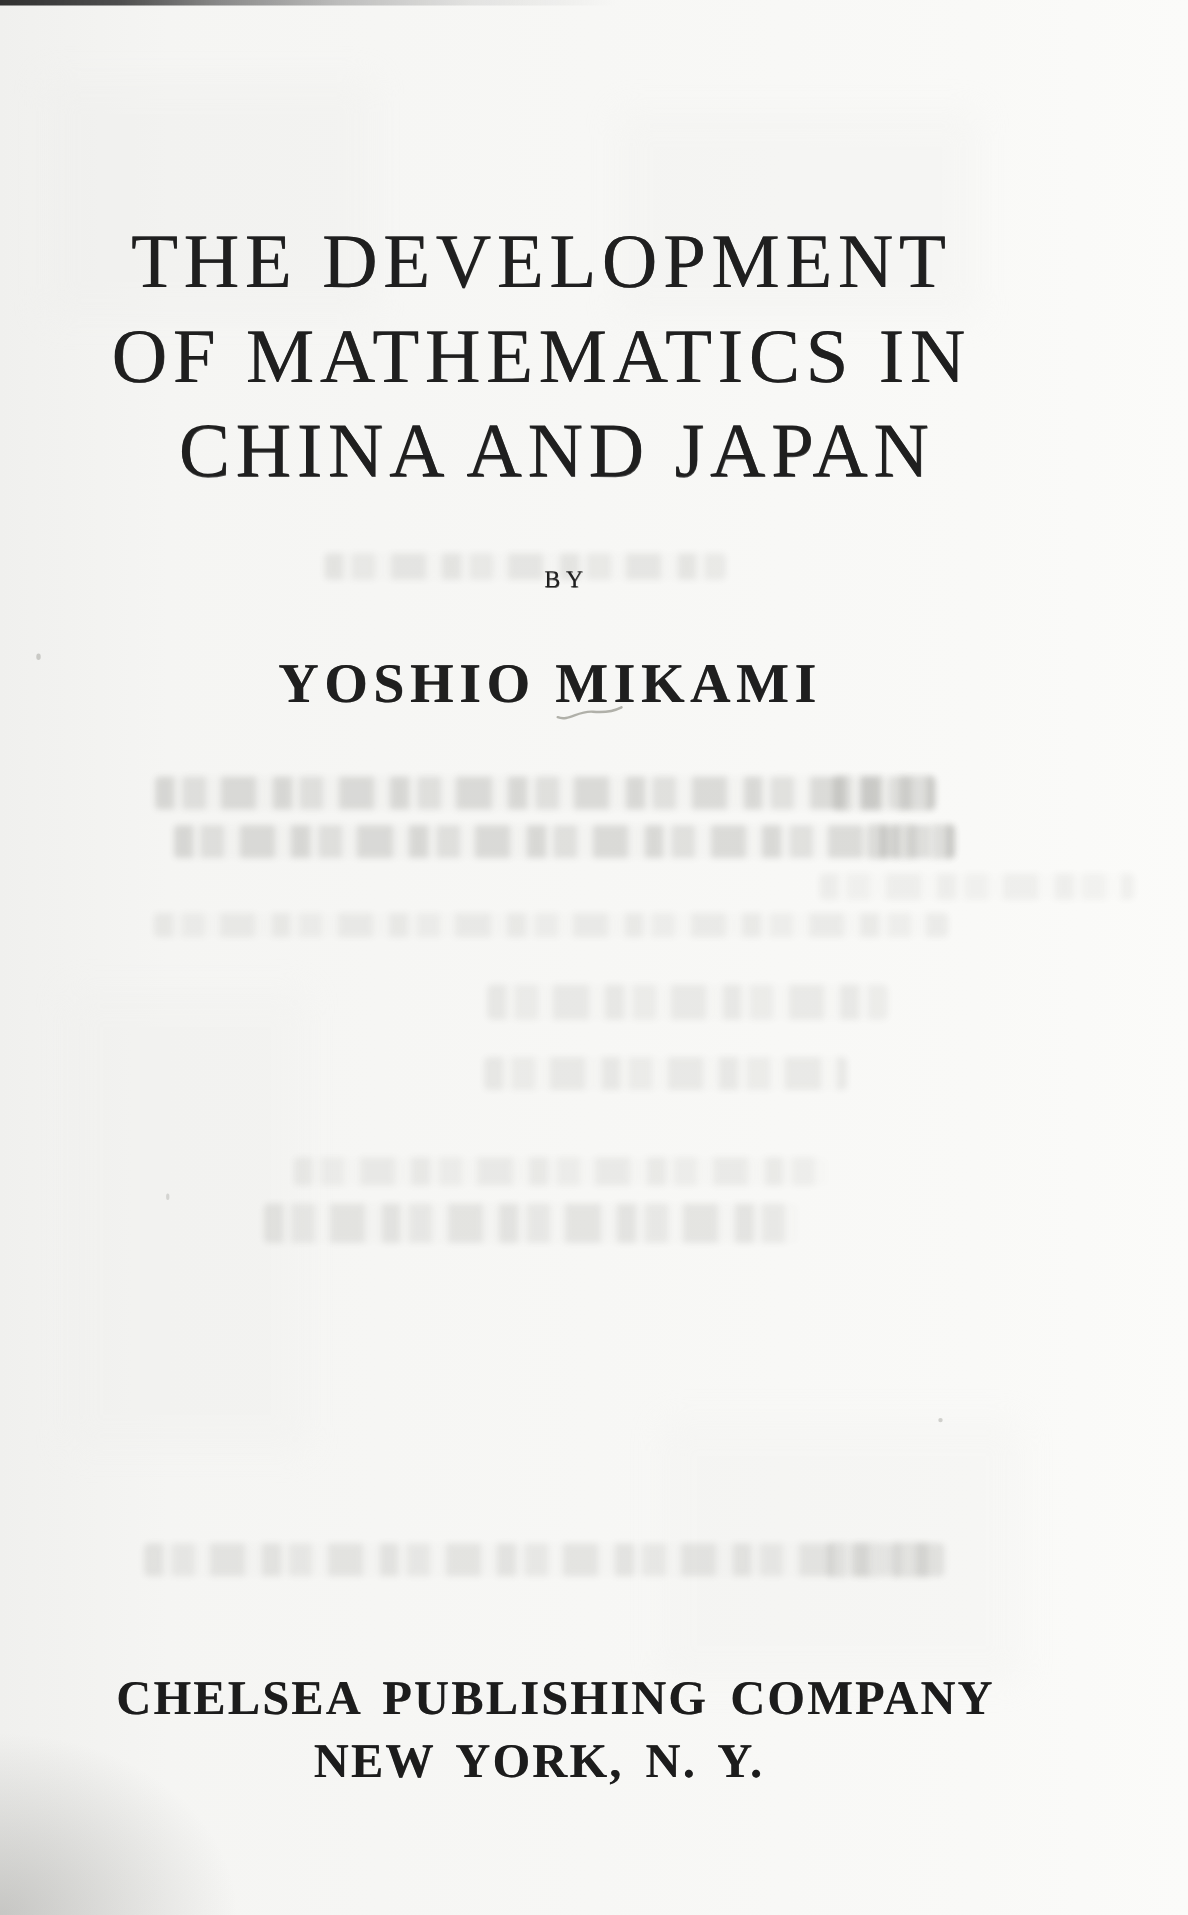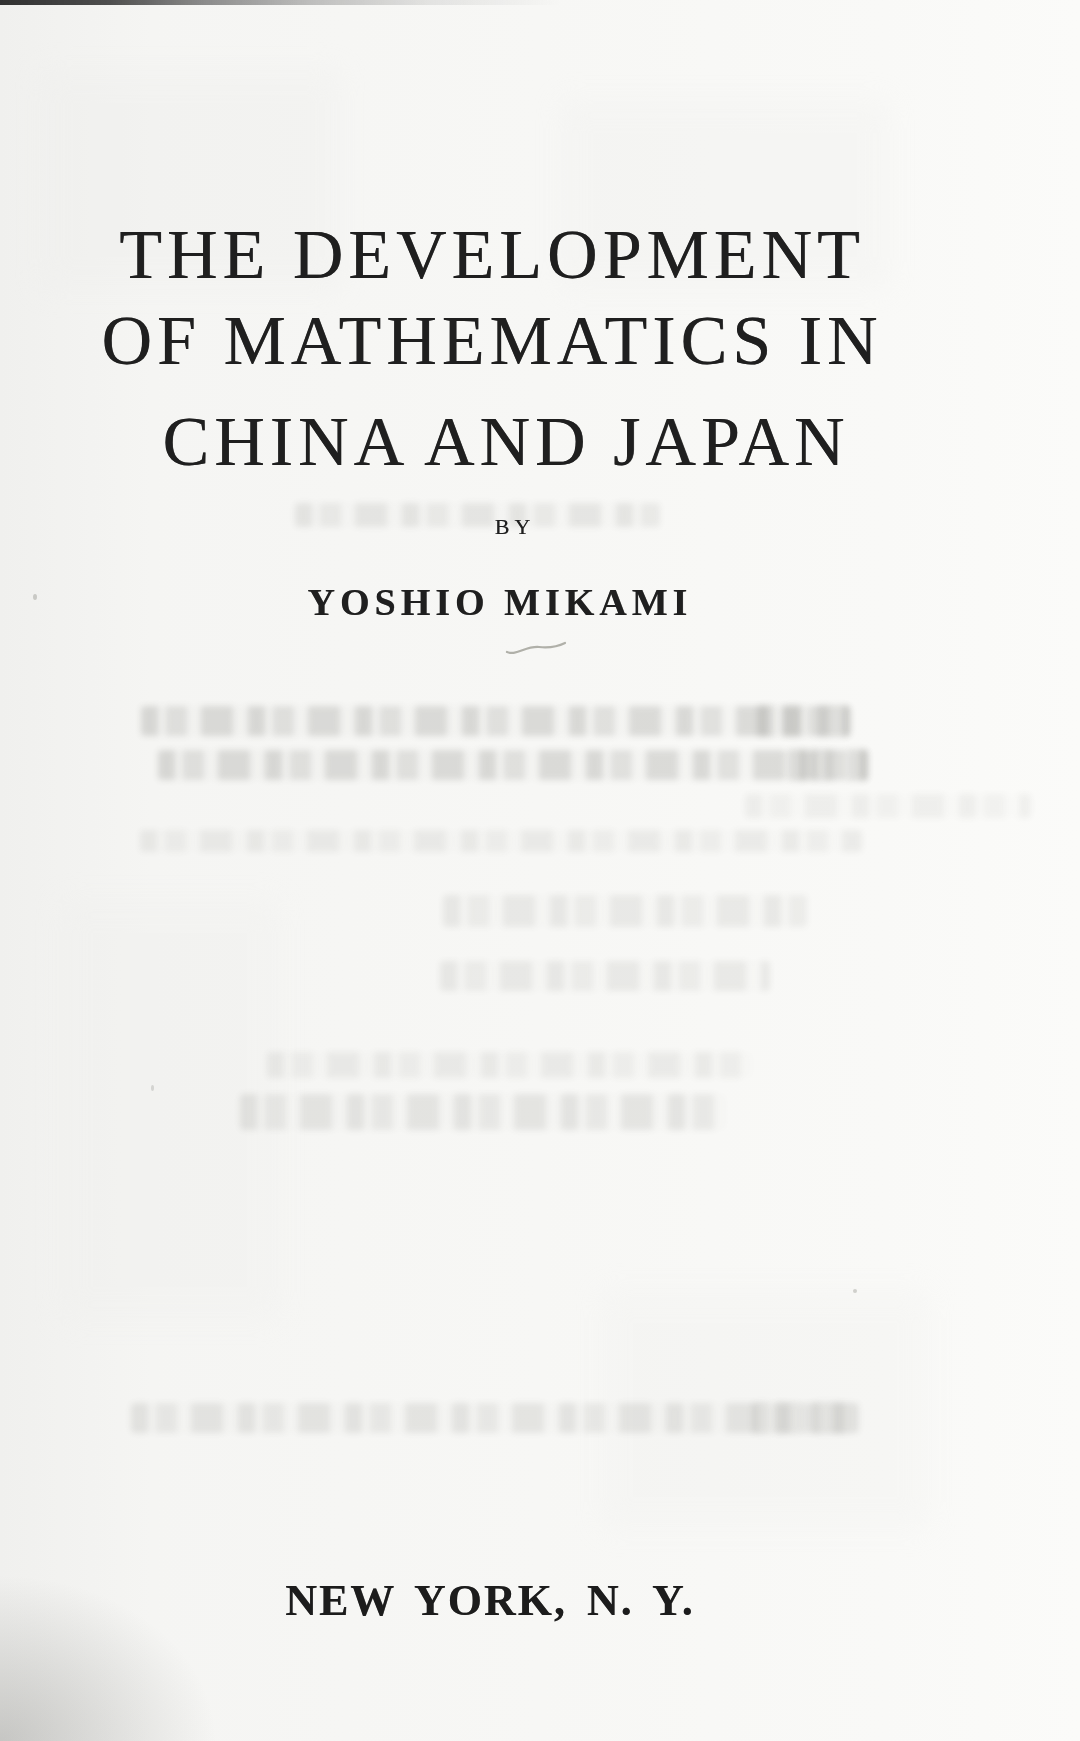--- a/index.html
+++ b/index.html
@@ -26,32 +26,32 @@
   
   .patch { position: absolute; background: #ededeb; filter: blur(14px); }
   .p1 { left: 40px;  top: 70px;   width: 300px; height: 220px; opacity: .30; }
   .p2 { left: 560px; top: 100px;  width: 330px; height: 190px; opacity: .25; }
   .p3 { left: 60px;  top: 900px;  width: 220px; height: 420px; opacity: .25; }
   .p4 { left: 600px; top: 1290px; width: 330px; height: 240px; opacity: .22; }
 
   .centered { position: absolute; left: 0; width: 994px; text-align: center; }
 
   .title {
-    top: 212px; margin: 0; font-size: 70px; line-height: 86px;
+    top: 196px; margin: 0; font-size: 70px; line-height: 86px;
     font-weight: 400; letter-spacing: 5px;
     text-shadow: .3px .3px .5px rgba(20,20,20,.75);
   }
   .tline { display: block; }
   .l1 { transform: translateX(-5px); }
   .l2 { transform: translateX(-5px); }
-  .l3 { transform: translateX(9px); margin-top: 15px; }
+  .l3 { transform: translateX(9px); }
 
   .byline  { top: 514px; font-size: 22px; letter-spacing: 5px; transform: translateX(18px);
              text-shadow: .2px .2px .4px rgba(20,20,20,.6); }
-  .author  { top: 580px; font-size: 38px; font-weight: 700; letter-spacing: 5px;
+  .author  { top: 593px; font-size: 51px; font-weight: 700; letter-spacing: 5px;
              transform: translateX(3px); text-shadow: .2px .2px .4px rgba(20,20,20,.6); text-align: center; }
   .figures { top: 790px; font-size: 33px; letter-spacing: 2px; color: #262626;
              transform: translateX(-1px); text-shadow: .2px .2px .4px rgba(20,20,20,.6); }
   .publisher { top: 1518px; font-size: 44px; font-weight: 700; letter-spacing: 2px;
                word-spacing: 7px; transform: translateX(8px); color: #1c1c1c;
                text-shadow: .2px .2px .4px rgba(20,20,20,.6); }
   .city      { top: 1575px; font-size: 44px; font-weight: 700; letter-spacing: 2px;
                word-spacing: 7px; transform: translateX(-7px); color: #1c1c1c;
                text-shadow: .2px .2px .4px rgba(20,20,20,.6); }
 
@@ -120,20 +120,21 @@
 
   <div class="centered byline">BY</div>
 
   <div class="centered author">YOSHIO MIKAMI</div>
 
   <svg class="pencil" width="62" height="18" viewBox="0 0 62 18">
     <path d="M2 12 C 12 16, 20 6, 34 7 C 44 8, 54 6, 60 3" fill="none" stroke="#98988f" stroke-width="2.2" stroke-linecap="round" opacity="0.75"></path>
   </svg>
 
 
+  <div class="centered publisher">CHELSEA PUBLISHING COMPANY</div>
 
   <div class="centered city">NEW YORK, N. Y.</div>
 
   <span class="spk s1"></span>
   <span class="spk s2"></span>
   <span class="spk s3"></span>
 
 </main>
 
 </body></html>

